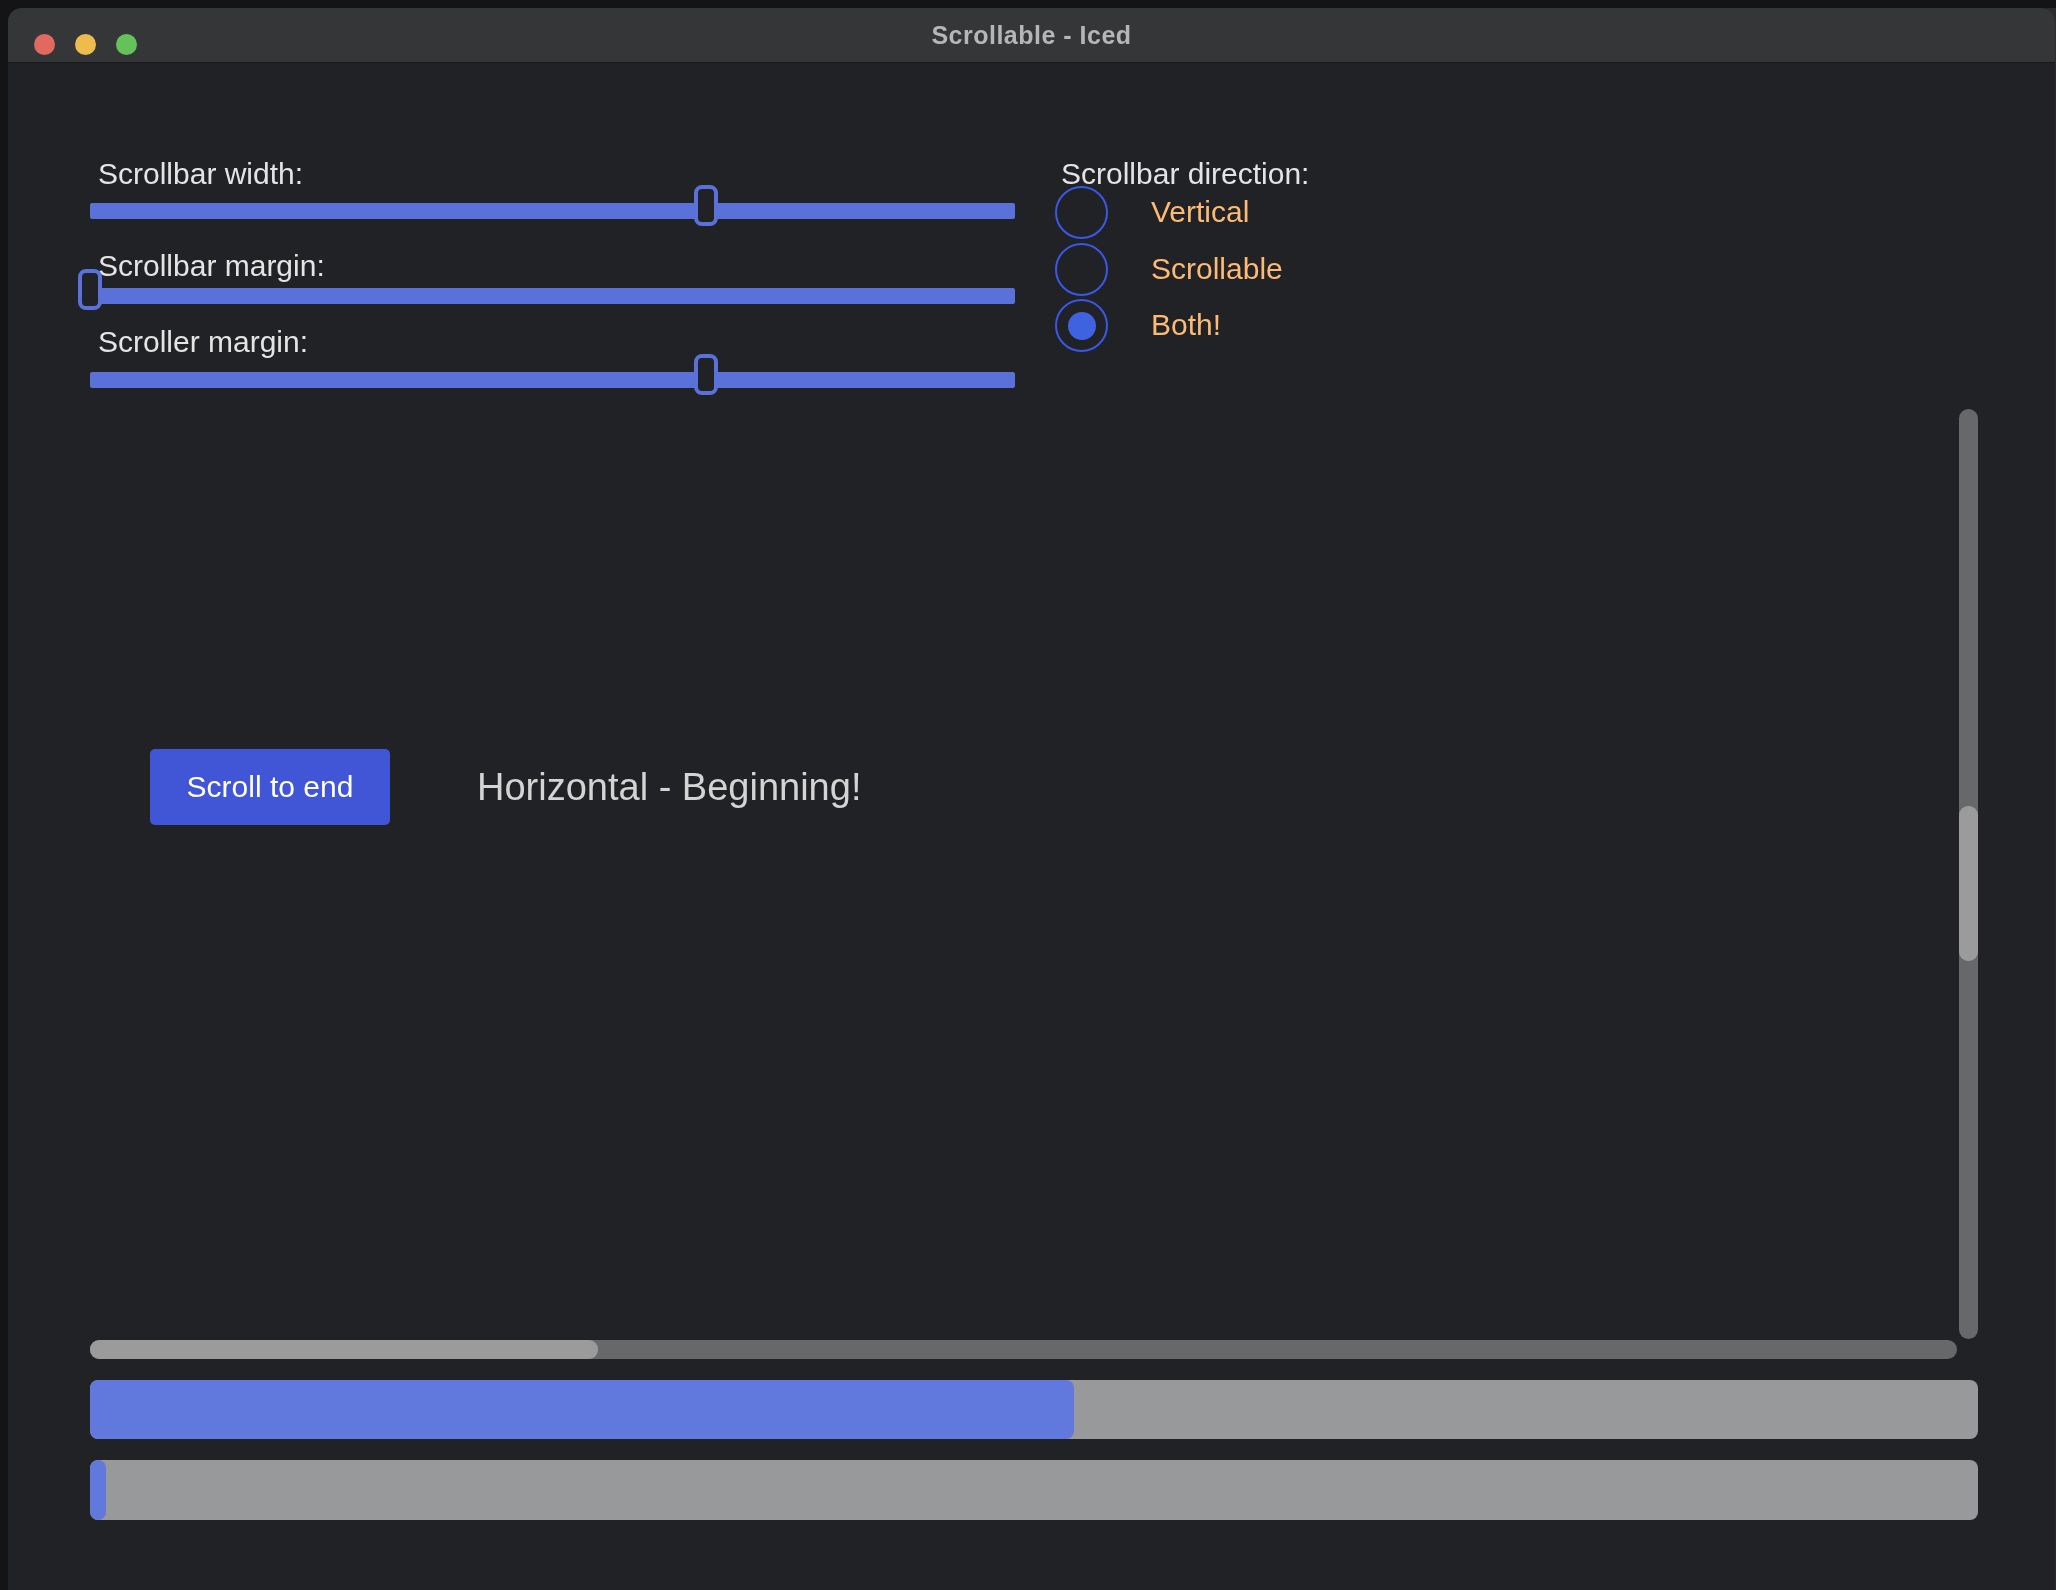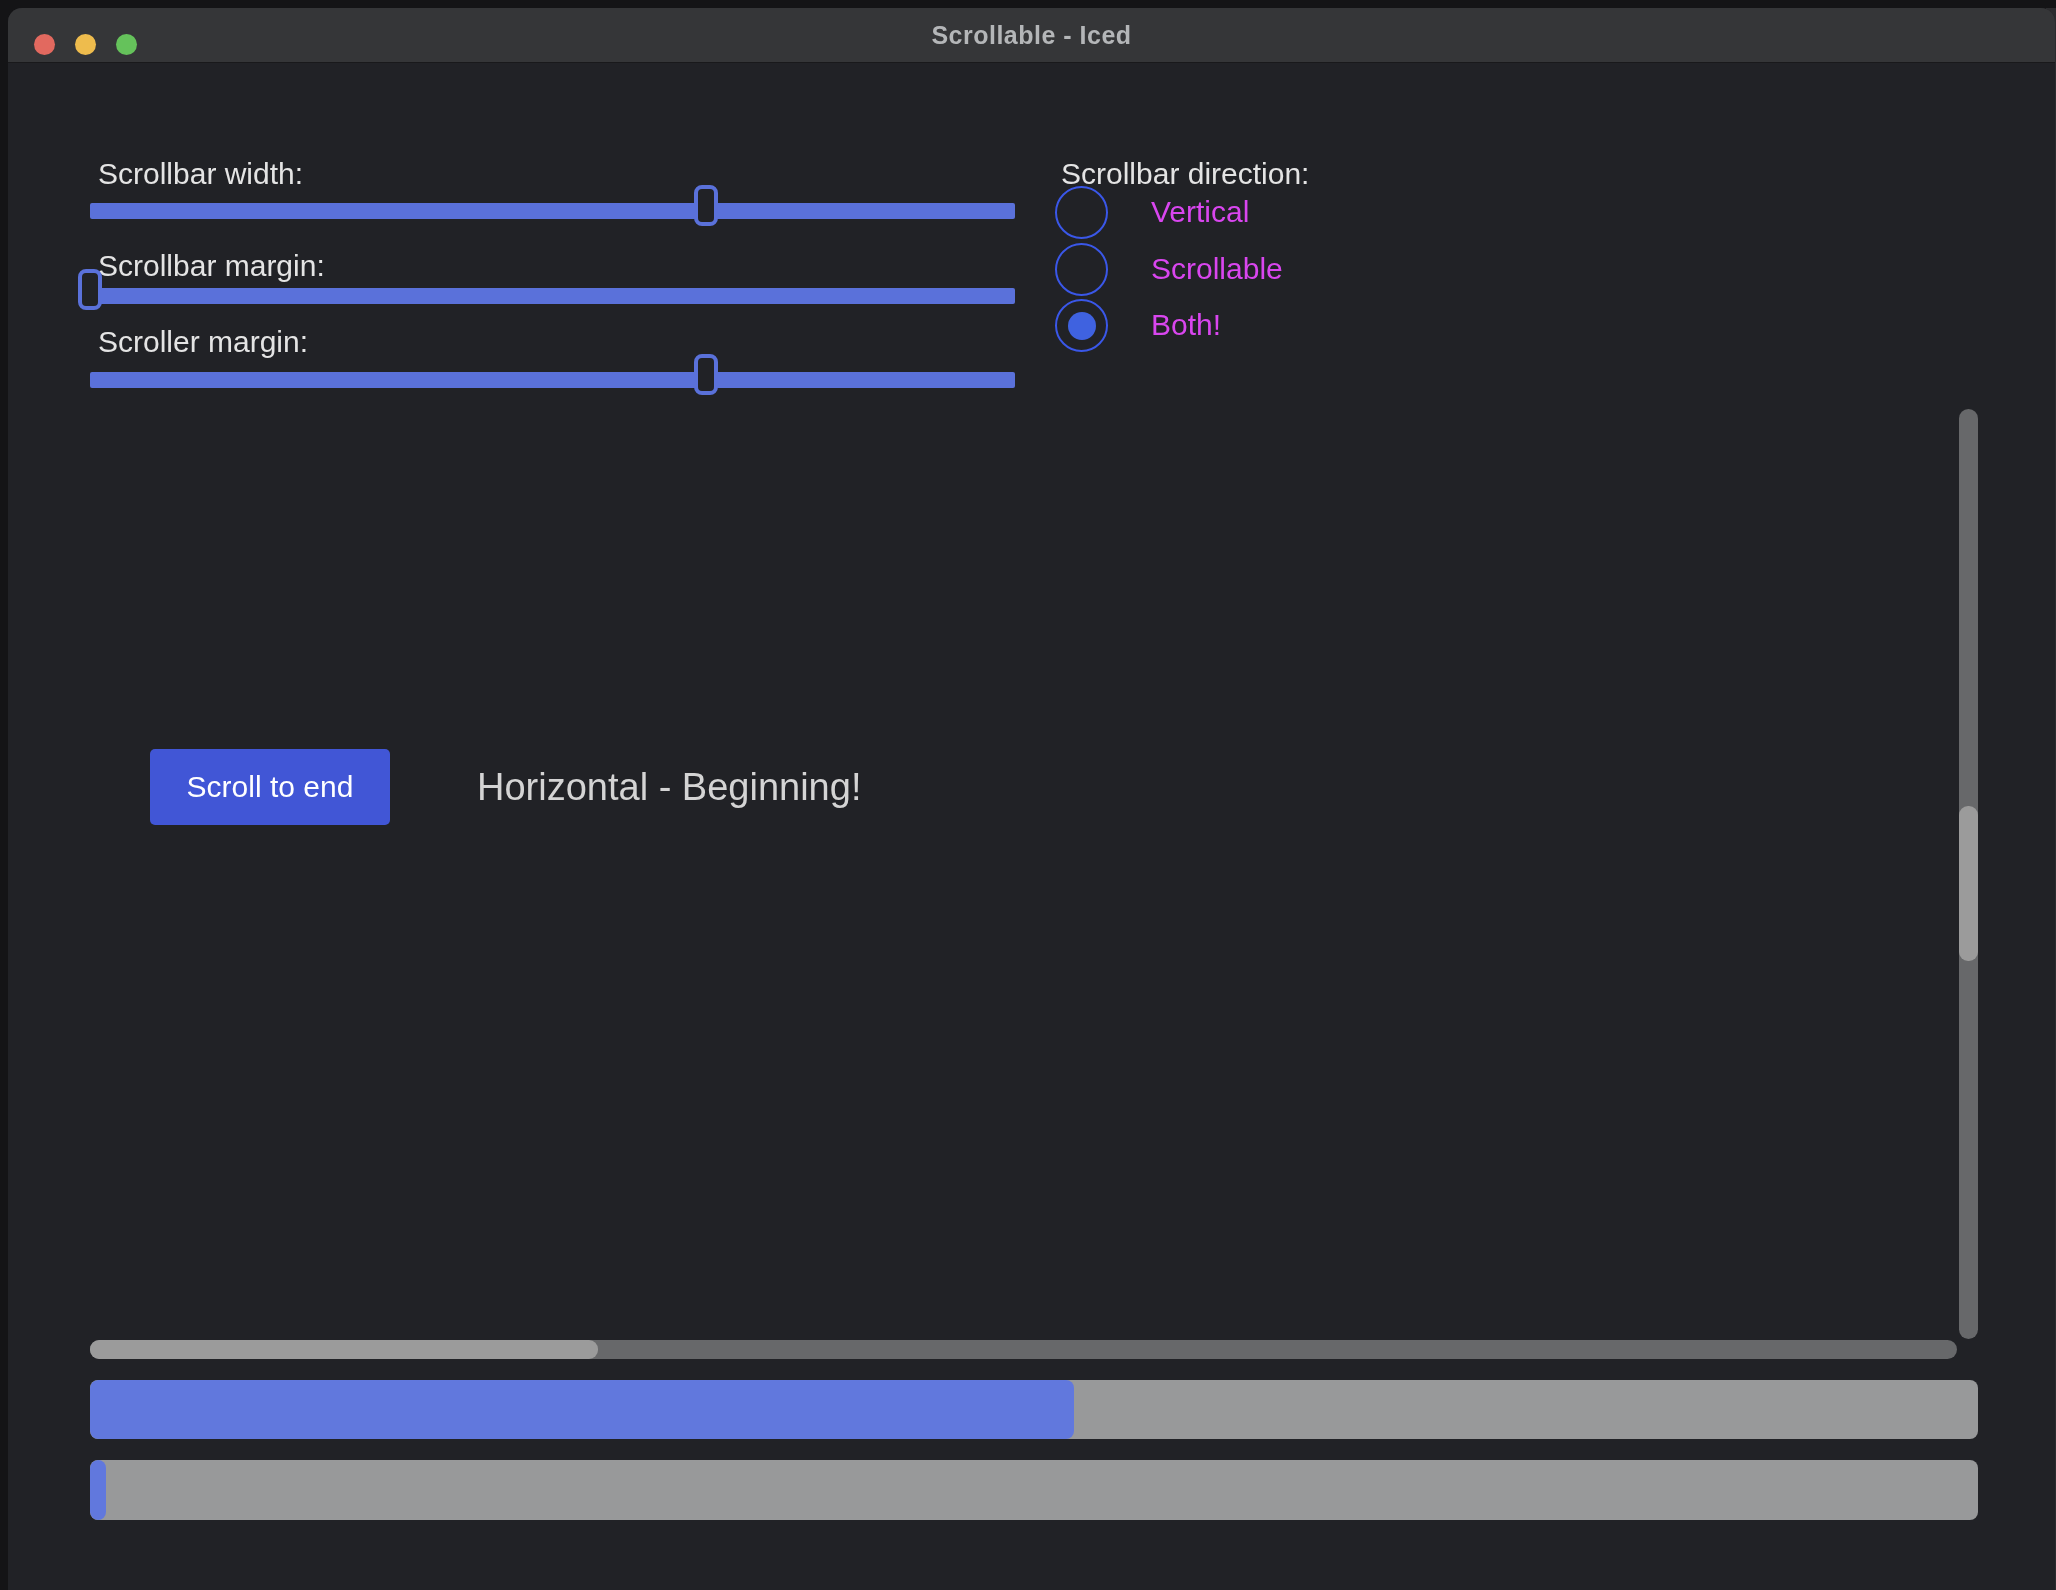--- a/index.html
+++ b/index.html
@@ -80,21 +80,21 @@
     display: flex; align-items: center; justify-content: center;
   }
   .radio-dot {
     width: 28px; height: 28px; border-radius: 50%;
     background: var(--radio-dot, #3f62e0);
     display: none;
   }
   .radio-circle.selected .radio-dot { display: block; }
   .radio-label {
     position: absolute; left: 90px;
-    color: #d946ef; font-size: 30px; white-space: nowrap;
+    color: #fdba74; font-size: 30px; white-space: nowrap;
     top: 50%; transform: translateY(-52%); text-align: right;
   }
 
   
   .scroll-btn {
     position: absolute; left: 142px; top: 741px; width: 240px; height: 76px;
     background: var(--button-blue, #4156d6);
     border: none; border-radius: 5px;
     color: #ffffff; font-size: 30px; font-family: "Liberation Sans", sans-serif;
     display: flex; align-items: center; justify-content: center;

